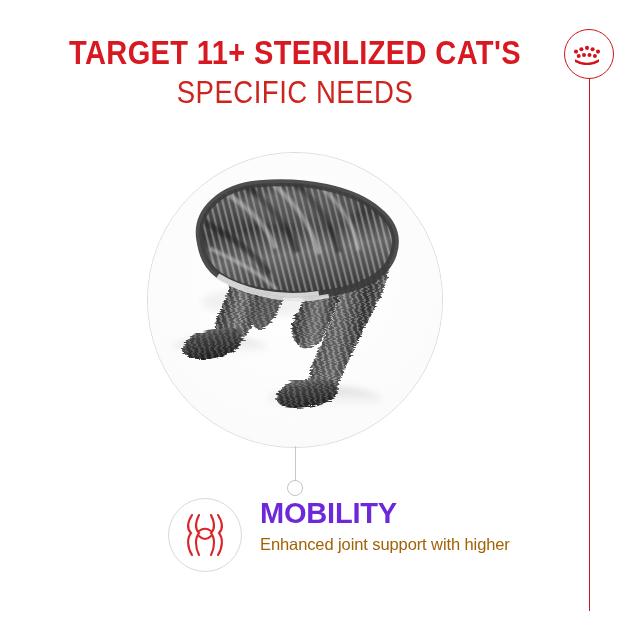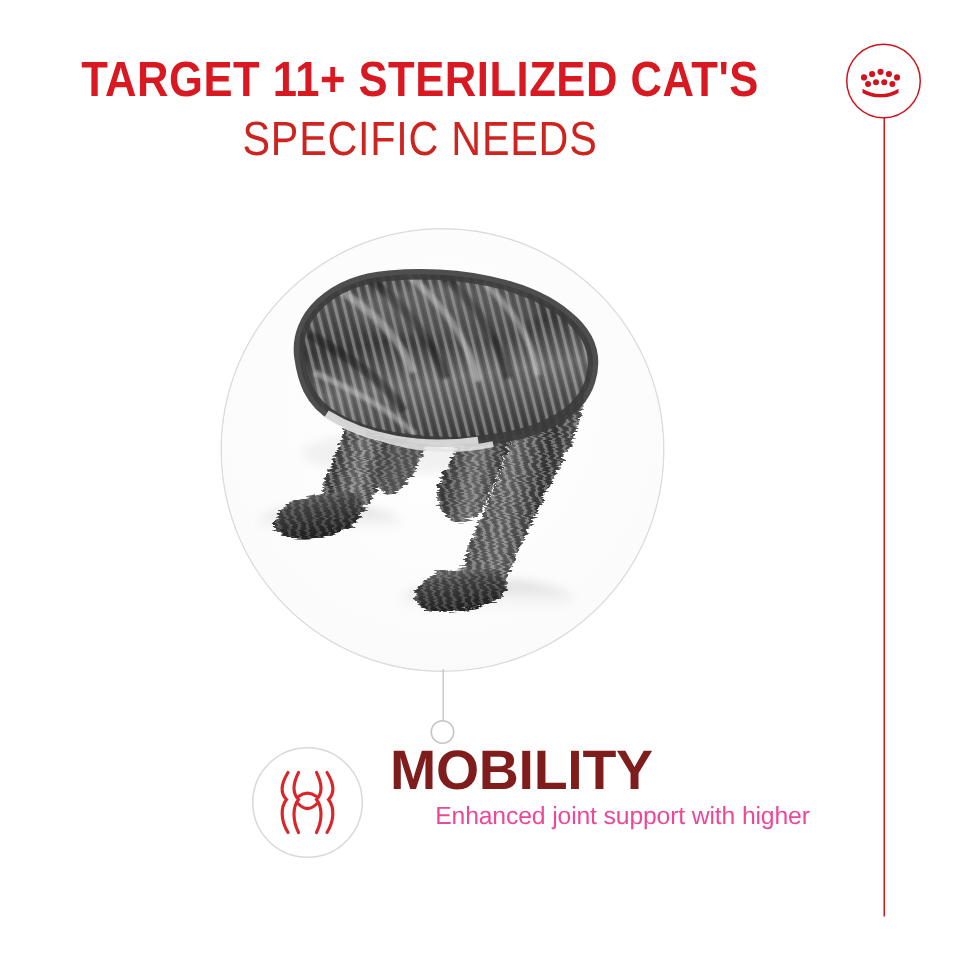--- a/index.html
+++ b/index.html
@@ -20,21 +20,21 @@
     position: absolute;
     inset: 0;
     width: 640px;
     height: 640px;
     background: #ffffff;
   }
 
   
   .headline-block {
     position: absolute;
-    left: 0;
+    left: 15px;
     top: 34px;
     width: 560px;
     text-align: center;
   }
   .headline-line1 {
     font-family: "Liberation Sans Narrow", "Liberation Sans", sans-serif;
     font-size: 33px;
     line-height: 38px;
     font-weight: 700;
     letter-spacing: 0.4px;
@@ -149,34 +149,33 @@
     top: 50%;
     transform: translate(-50%, -50%);
   }
   .benefit-text {
     position: absolute;
     left: 92px;
     top: 0;
     width: 310px;
   }
   .benefit-title {
-    font-size: 37px;
+    font-size: 29px;
     line-height: 33px;
     font-weight: 700;
-    color: #7f1d1d;
+    color: #6d28d9;
     letter-spacing: -0.2px;
   }
   .benefit-desc {
     font-size: 16.5px;
     line-height: 21px;
-    color: #ec4899;
+    color: #a16207;
     font-weight: 400;
     margin-top: 4px;
     letter-spacing: -0.1px;
-    text-align: center;
   }
 </style>
 </head>
 <body>
 
 <div id="page">
 
   <div class="headline-block">
     <div class="headline-line1">TARGET 11+ STERILIZED CAT'S</div>
     <div class="headline-line2">SPECIFIC NEEDS</div>

